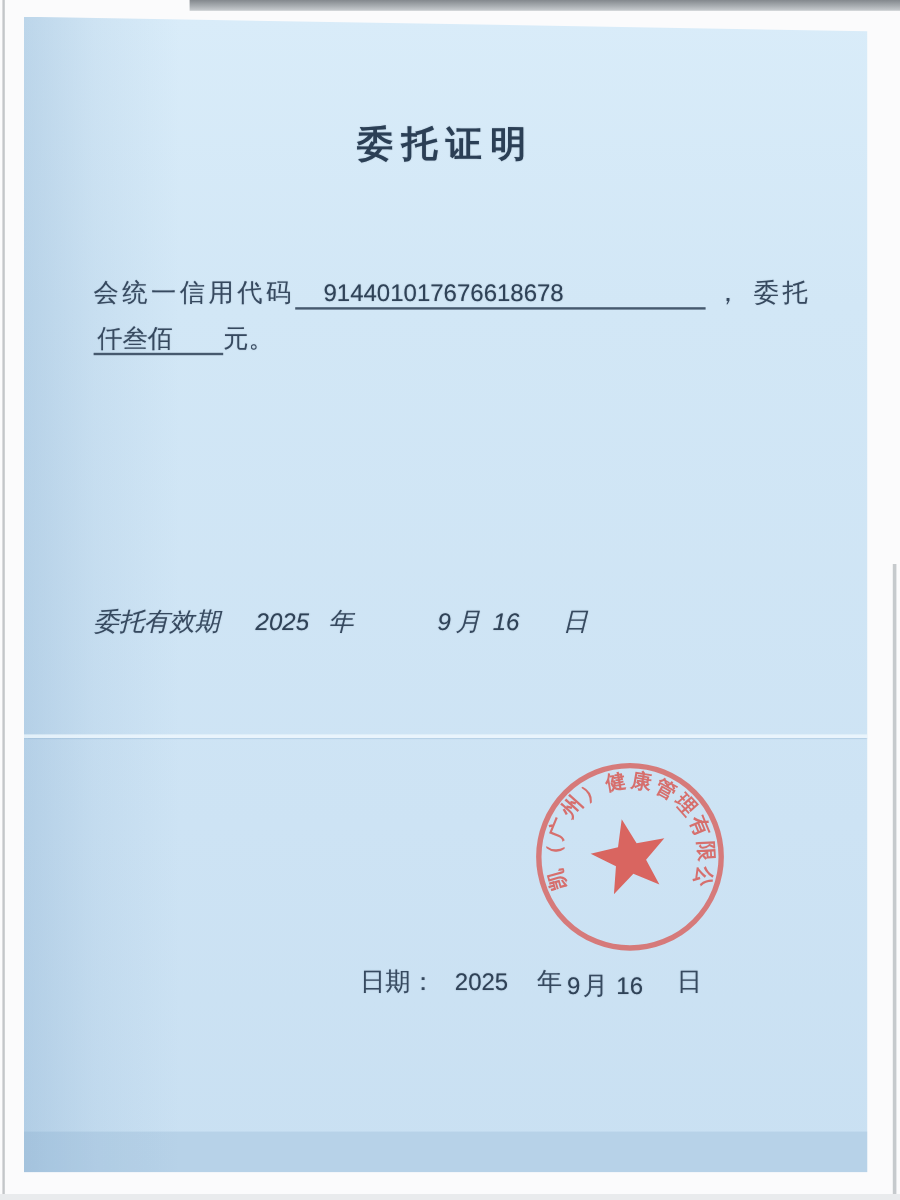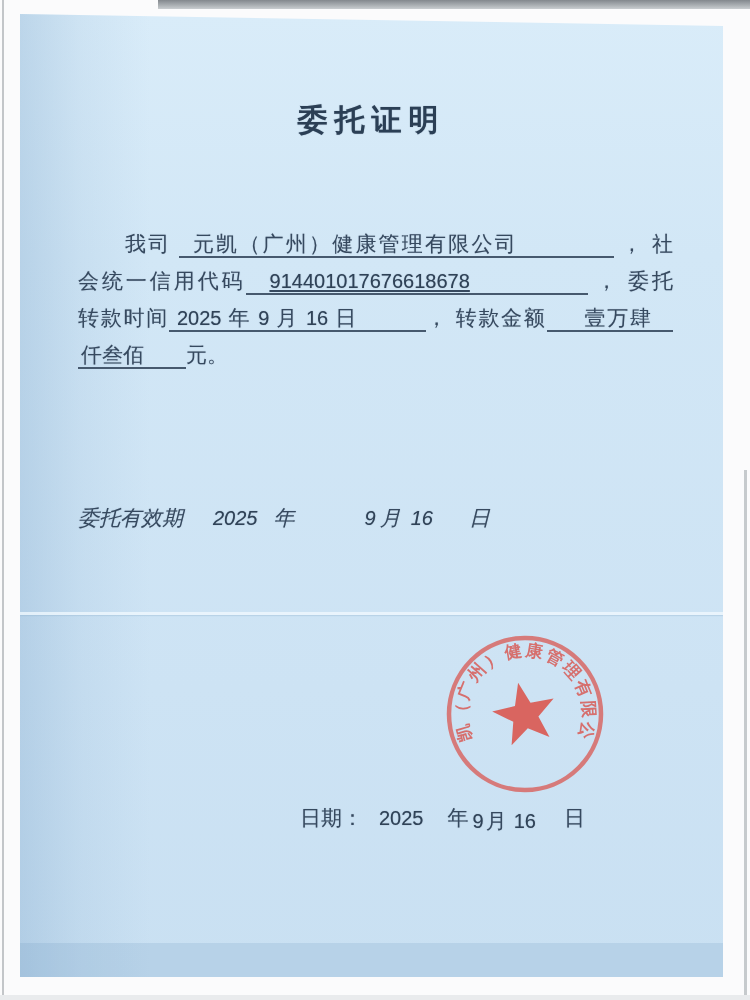--- a/index.html
+++ b/index.html
@@ -60,21 +60,21 @@
   .body-para {
     position: absolute; left: 58px; top: 212px; width: 595px;
     font-size: 21px; line-height: 37px; color: #36495f;
     text-shadow: 0 0 1px rgba(54,73,95,0.35);
   }
   .line { white-space: nowrap; }
   .just { text-align: justify; text-align-last: justify; white-space: normal; }
   .indent { text-indent: 47px; }
   .fill { border-bottom: 2px solid #46596e; text-align: right; }
   .f-company { padding: 0 96px 0 14px; }
-  .f-code    { padding: 0 118px 0 24px; text-decoration: underline; }
+  .f-code    { padding: 0 118px 0 24px; }
   .f-name    { padding: 0 54px 0 2px; }
   .f-date    { padding: 0 68px 0 8px; }
   .f-amount  { padding: 0 22px 0 38px; }
   .f-amount2 { padding: 0 42px 0 3px; }
   .num {
     font-family: "Liberation Sans", "DejaVu Sans", sans-serif;
     font-size: 20px; color: #2f4257;
     text-shadow: 0 0 1px rgba(47,66,87,0.5);
   }
   .validity {
@@ -130,31 +130,23 @@
   <div class="edge-strip-bottom"></div>
 
   <div class="paper">
     <div class="shade-left"></div>
     <div class="shade-bottom"></div>
     <div class="fold-line"></div>
 
     <h1 class="title">委托证明</h1>
 
     <div class="body-para">
-      <div class="line just indent">
-        <span>我司</span>
-        <span class="fill f-company">元凯（广州）健康管理有限公司</span>
-        <span>， 社</span>
-      </div>
       <div class="line just">
         <span>会统一信用代码</span><span class="fill f-code"><span class="num">914401017676618678</span></span>
         <span>， 委托</span>
-      </div>
-      <div class="line just">
-        <span>转款时间</span><span class="fill f-date"><span class="num">2025</span> <span>年</span> <span class="num">9</span> <span>月</span> <span class="num">16</span> <span>日</span></span><span>， 转款金额</span><span class="fill f-amount">壹万肆</span>
       </div>
       <div class="line">
         <span class="fill f-amount2">仟叁佰</span><span>元。</span>
       </div>
     </div>
 
     <div class="validity">
       <span>委托有效期</span><span class="num v-year">2025</span><span class="v-yu">年</span><span class="num v-month">9</span><span class="v-mu">月</span><span class="num v-day">16</span><span class="v-du">日</span>
     </div>
 

